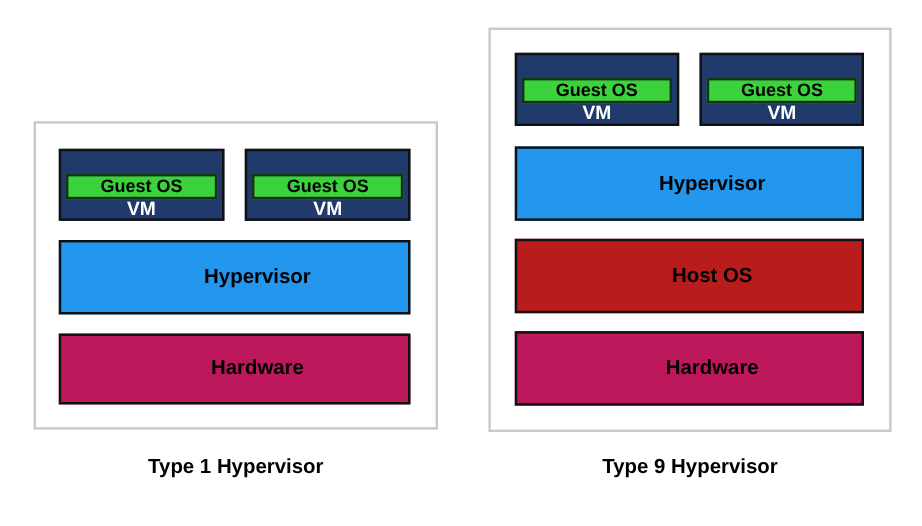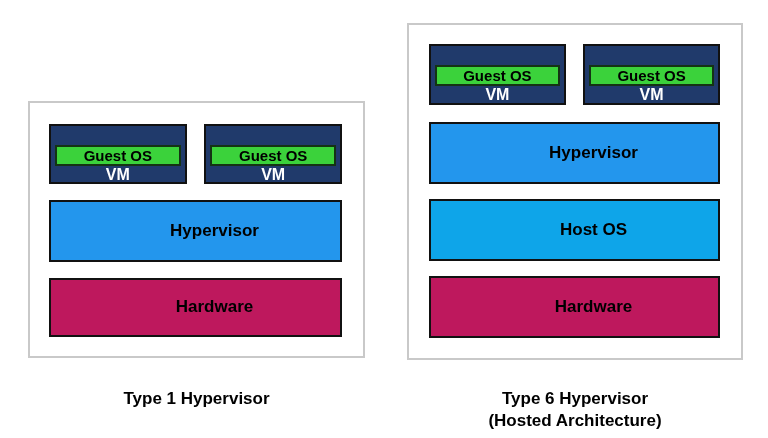--- a/index.html
+++ b/index.html
@@ -67,32 +67,32 @@
     border: 2px solid #111111;
     display: flex;
     align-items: center;
     justify-content: center;
     font-weight: bold;
     font-size: 17px;
     color: #000000;
     padding-left: 38px;
   }
   .layer-hypervisor { background: #2396ed; }
-  .layer-hostos     { background: #0ea5e9; }
+  .layer-hostos     { background: #b91c1c; }
   .layer-hardware   { background: #be185d; }
 
   .panel-left  .layer-hypervisor { height: 64px; margin-bottom: 16px; }
   .panel-left  .layer-hardware   { height: 61px; }
   .panel-right .layer-hypervisor { height: 63px; margin-bottom: 15px; }
   .panel-right .layer-hostos     { height: 64px; margin-bottom: 15px; }
   .panel-right .layer-hardware   { height: 63px; }
 
   .caption {
     position: absolute;
-    top: 388px;
+    top: 378px;
     text-align: center;
     font-weight: bold;
     font-size: 17px;
     line-height: 22px;
     color: #000000;
   }
   .caption-left  { left: 28px;  width: 337px; }
   .caption-right { left: 407px; width: 336px; }
 </style>
 </head>
@@ -128,17 +128,16 @@
     </div>
     <div class="layer layer-hypervisor">Hypervisor</div>
     <div class="layer layer-hostos">Host OS</div>
     <div class="layer layer-hardware">Hardware</div>
   </section>
 
   <div class="caption caption-left">
     <div>Type 1 Hypervisor</div>
   </div>
   <div class="caption caption-right">
-    <div>Type 6 Hypervisor</div>
-    <div>(Hosted Architecture)</div>
+    <div>Type 9 Hypervisor</div>
   </div>
 
 </div>
 
 </body></html>

